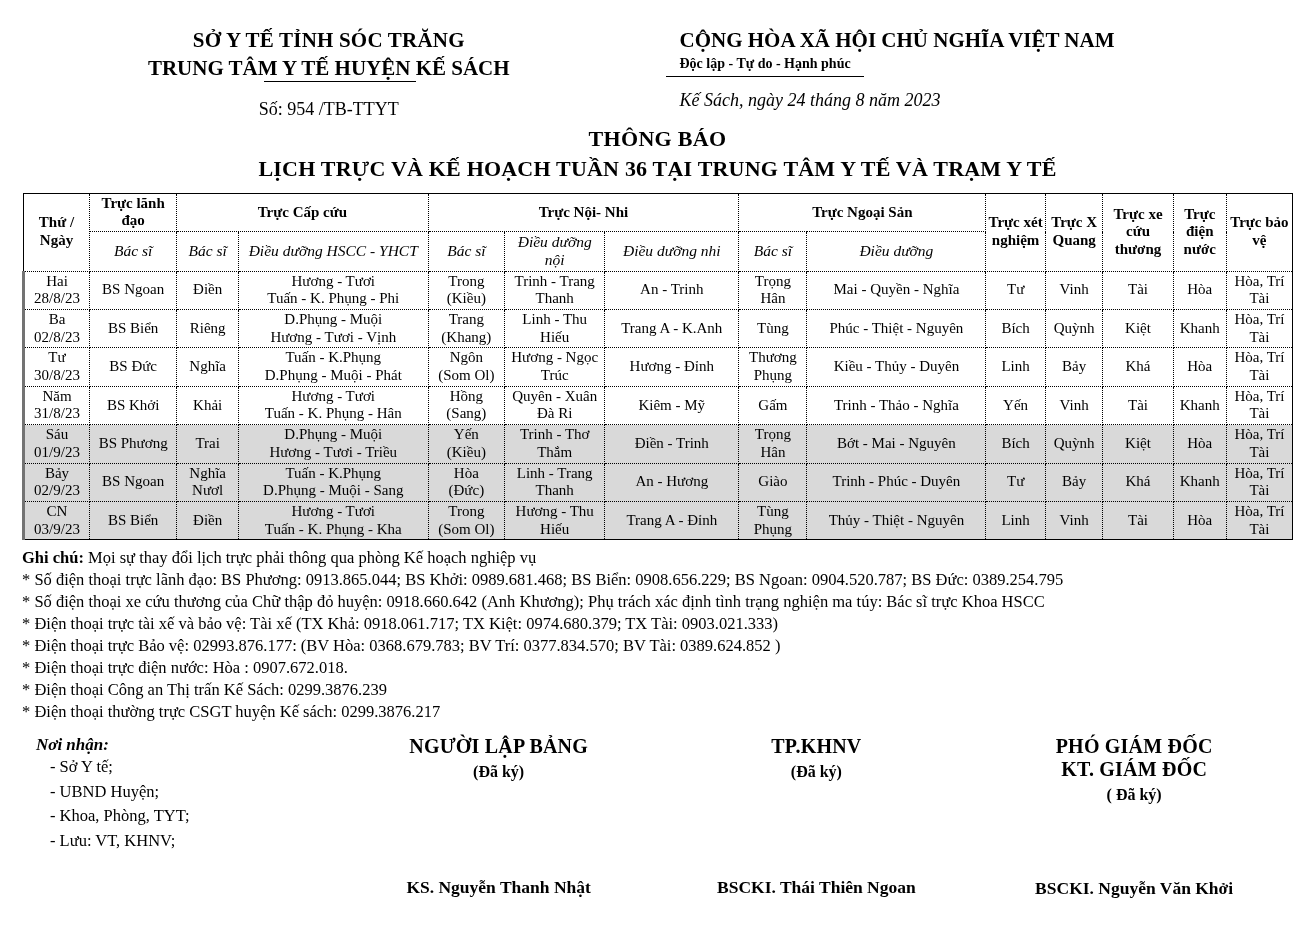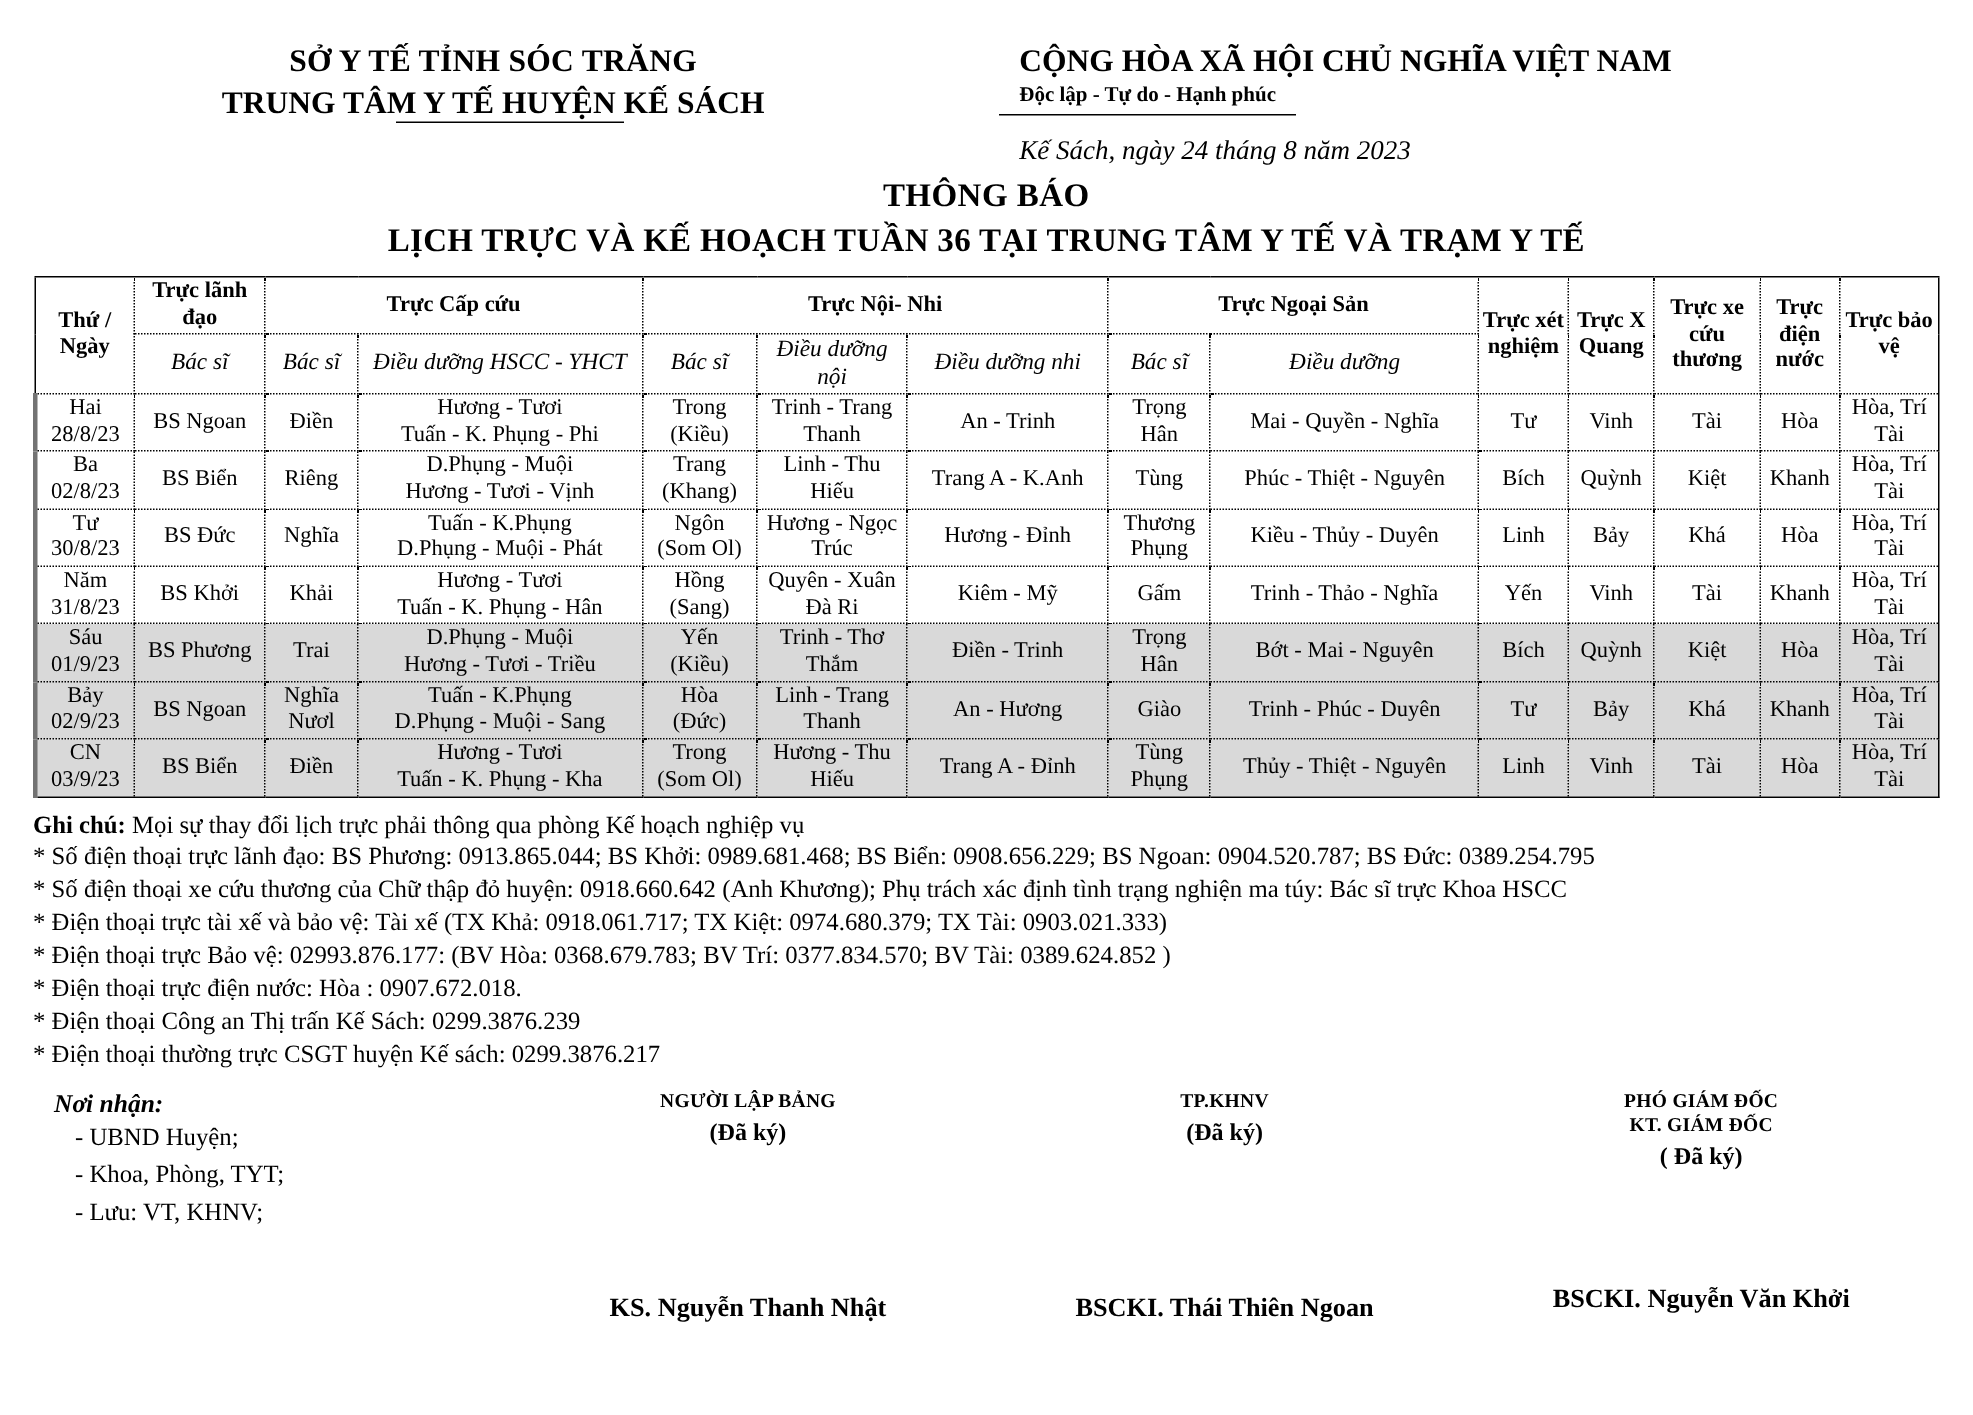--- a/index.html
+++ b/index.html
@@ -175,21 +175,21 @@
     font-style: italic;
     font-size: 17px;
   }
   .recv-item {
     font-size: 16.5px;
     padding-left: 14px;
     line-height: 1.5;
   }
   .sg-title {
     font-weight: bold;
-    font-size: 13px;
+    font-size: 20px;
     letter-spacing: 0.2px;
   }
   .sg-note {
     font-weight: bold;
     font-size: 16px;
     margin-top: 5px;
   }
   .sg-name {
     font-weight: bold;
     font-size: 17.5px;
@@ -200,20 +200,21 @@
 </style>
 </head>
 <body>
 
 <div class="page">
 
   <div class="header">
     <div class="hdr-left">
       <div class="org-line1">SỞ Y TẾ TỈNH SÓC TRĂNG</div>
       <div><span class="org-line2">TRUNG TÂM Y TẾ HUYỆN KẾ SÁCH</span></div>
+      <div class="so-line">Số: 954 /TB-TTYT</div>
     </div>
     <div class="hdr-right">
       <div class="nation-line1">CỘNG HÒA XÃ HỘI CHỦ NGHĨA VIỆT NAM</div>
       <div><span class="nation-line2">Độc lập - Tự do - Hạnh phúc</span></div>
       <div class="date-line">Kế Sách, ngày 24 tháng 8 năm 2023</div>
     </div>
   </div>
 
   <div class="title-block">
     <div class="title-main">THÔNG BÁO</div>
@@ -508,20 +509,21 @@
         <div class="nline" style="font-size: 16.5px;">* Điện thoại trực điện nước: Hòa : 0907.672.018.</div>
         <div class="nline" style="font-size: 16.5px;">* Điện thoại Công an Thị trấn Kế Sách: 0299.3876.239</div>
         <div class="nline" style="font-size: 16.5px;">* Điện thoại thường trực CSGT huyện Kế sách: 0299.3876.217</div>
       </div>
   </div>
 
   <div class="signs">
     <div class="sign-col col-recv">
       <div class="recv-title">Nơi nhận:</div>
       <div id="recv-list">
+          <div class="recv-item">- Sở Y tế;</div>
           <div class="recv-item">- UBND Huyện;</div>
           <div class="recv-item">- Khoa, Phòng, TYT;</div>
           <div class="recv-item">- Lưu: VT, KHNV;</div>
         </div>
     </div>
     <div class="sign-col col-a">
       <div class="sg-title">NGƯỜI LẬP BẢNG</div>
       <div class="sg-note">(Đã ký)</div>
       <div class="sg-name">KS. Nguyễn Thanh Nhật</div>
     </div>

